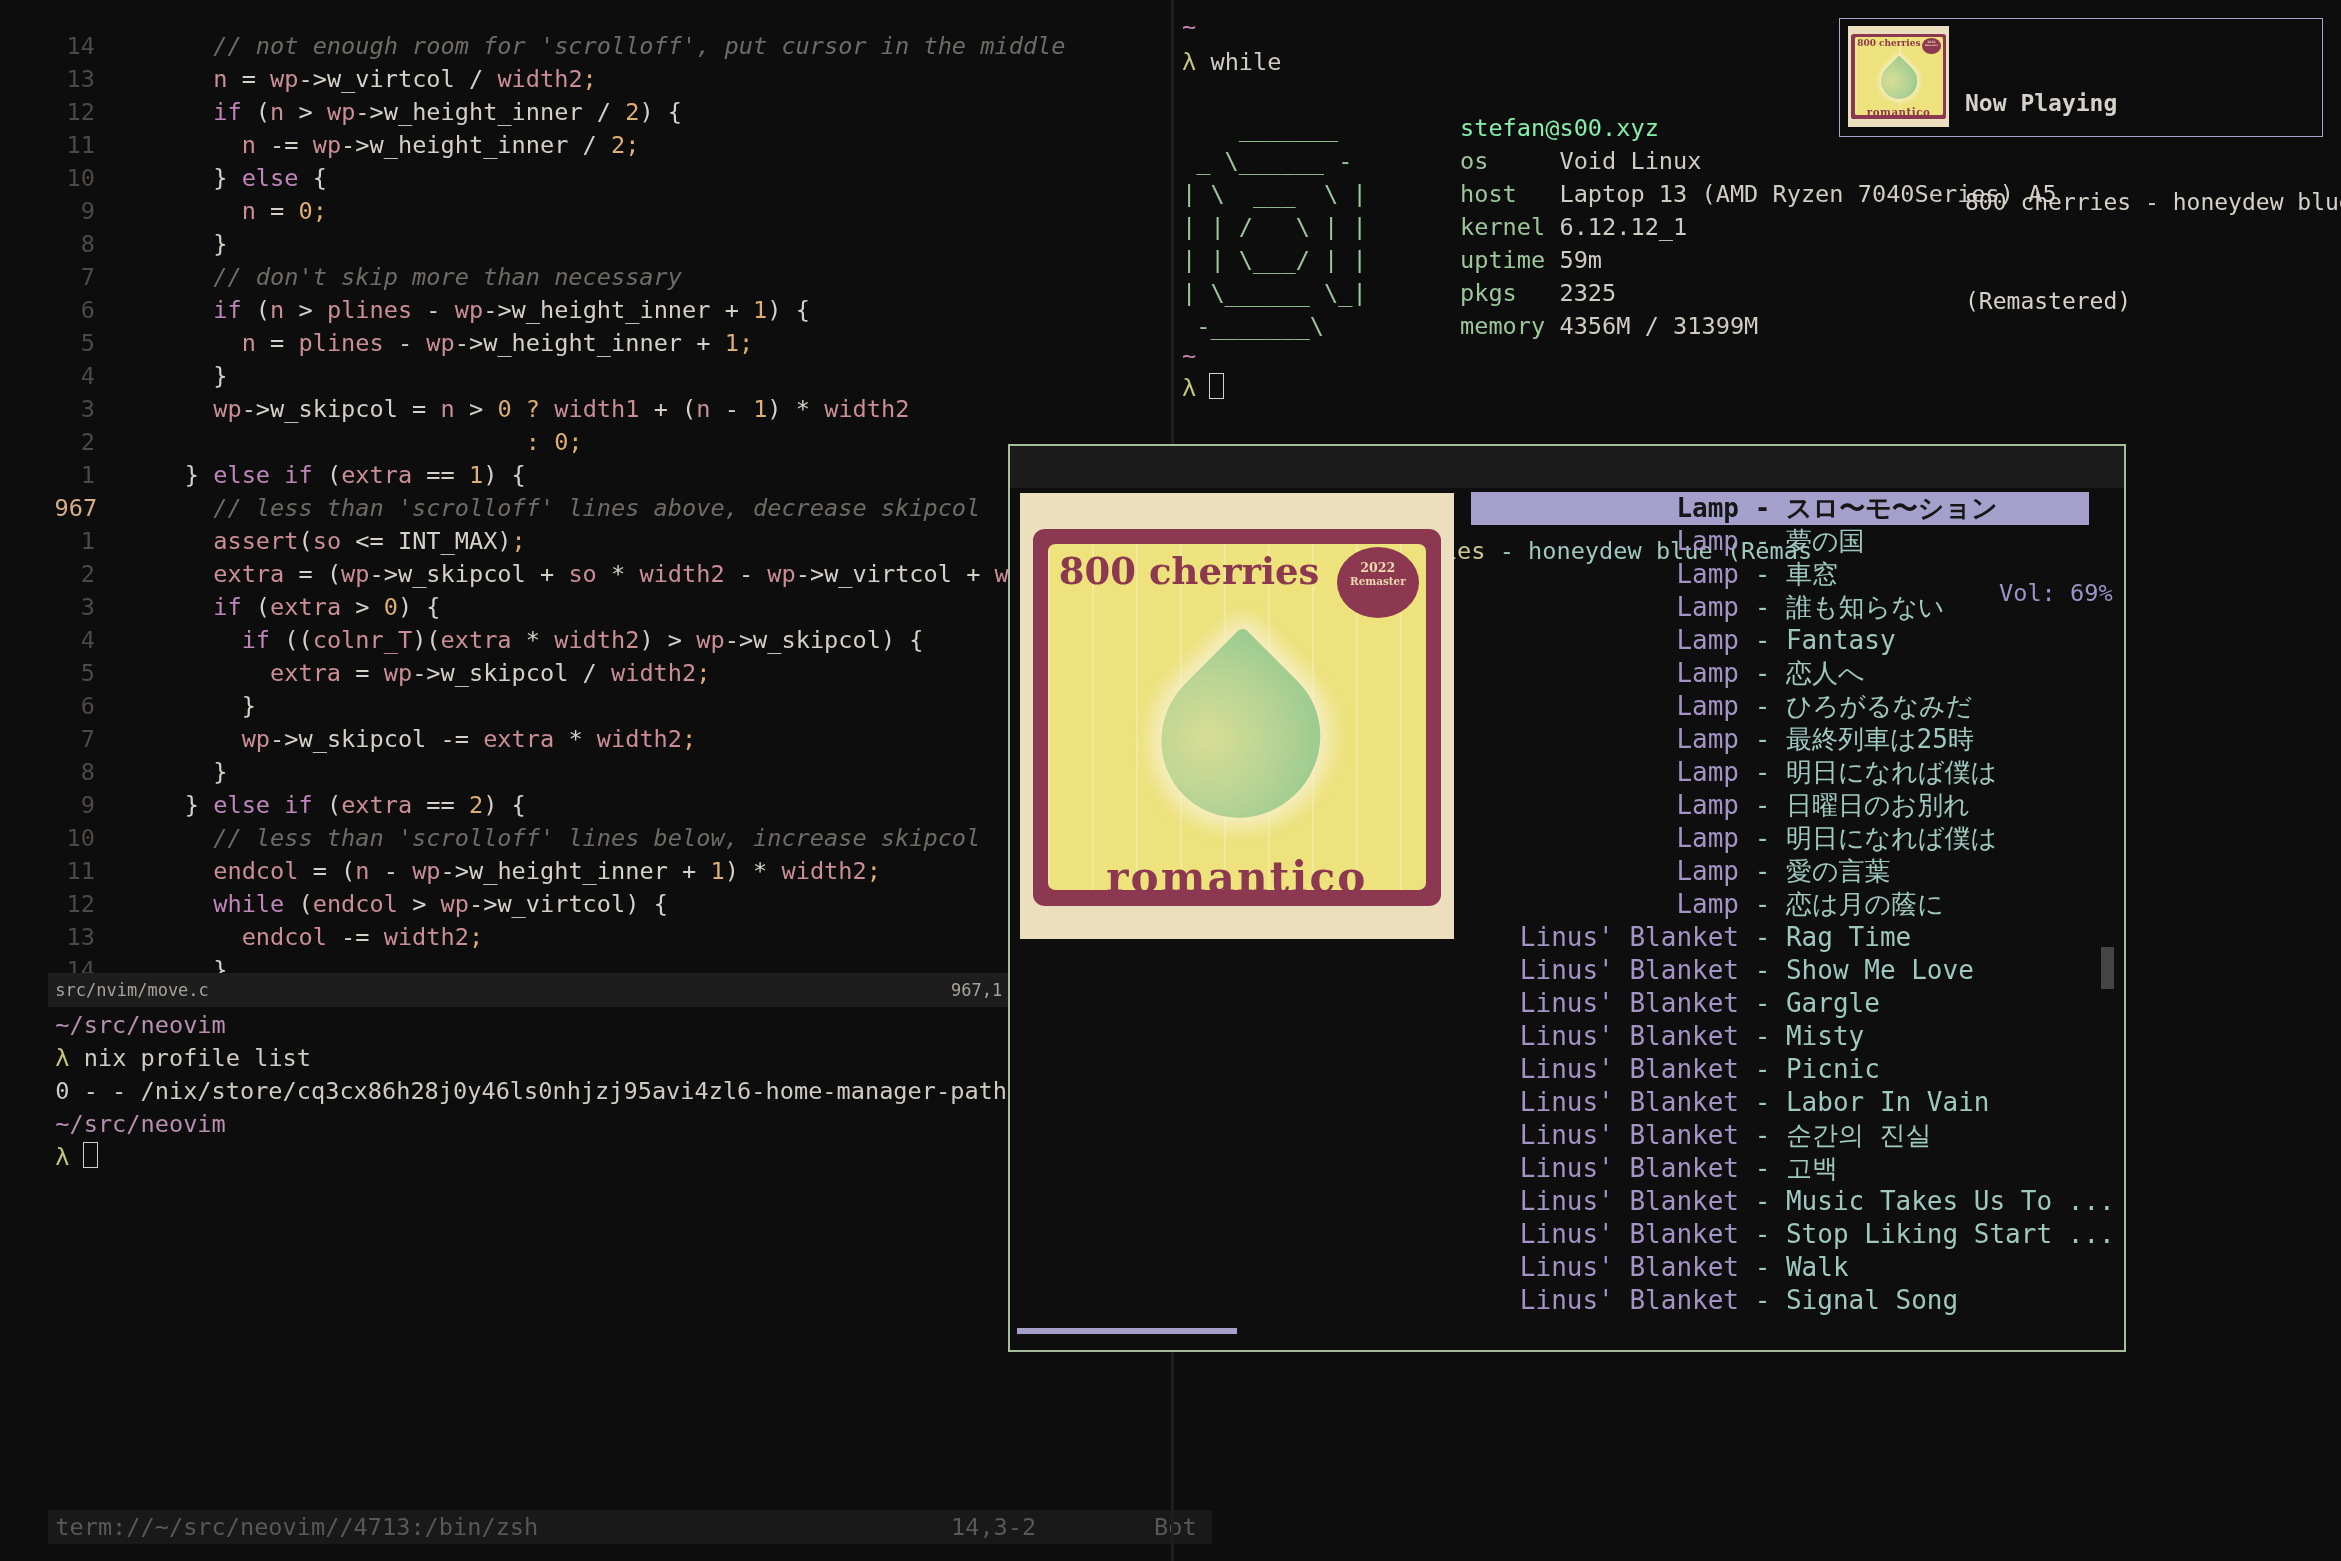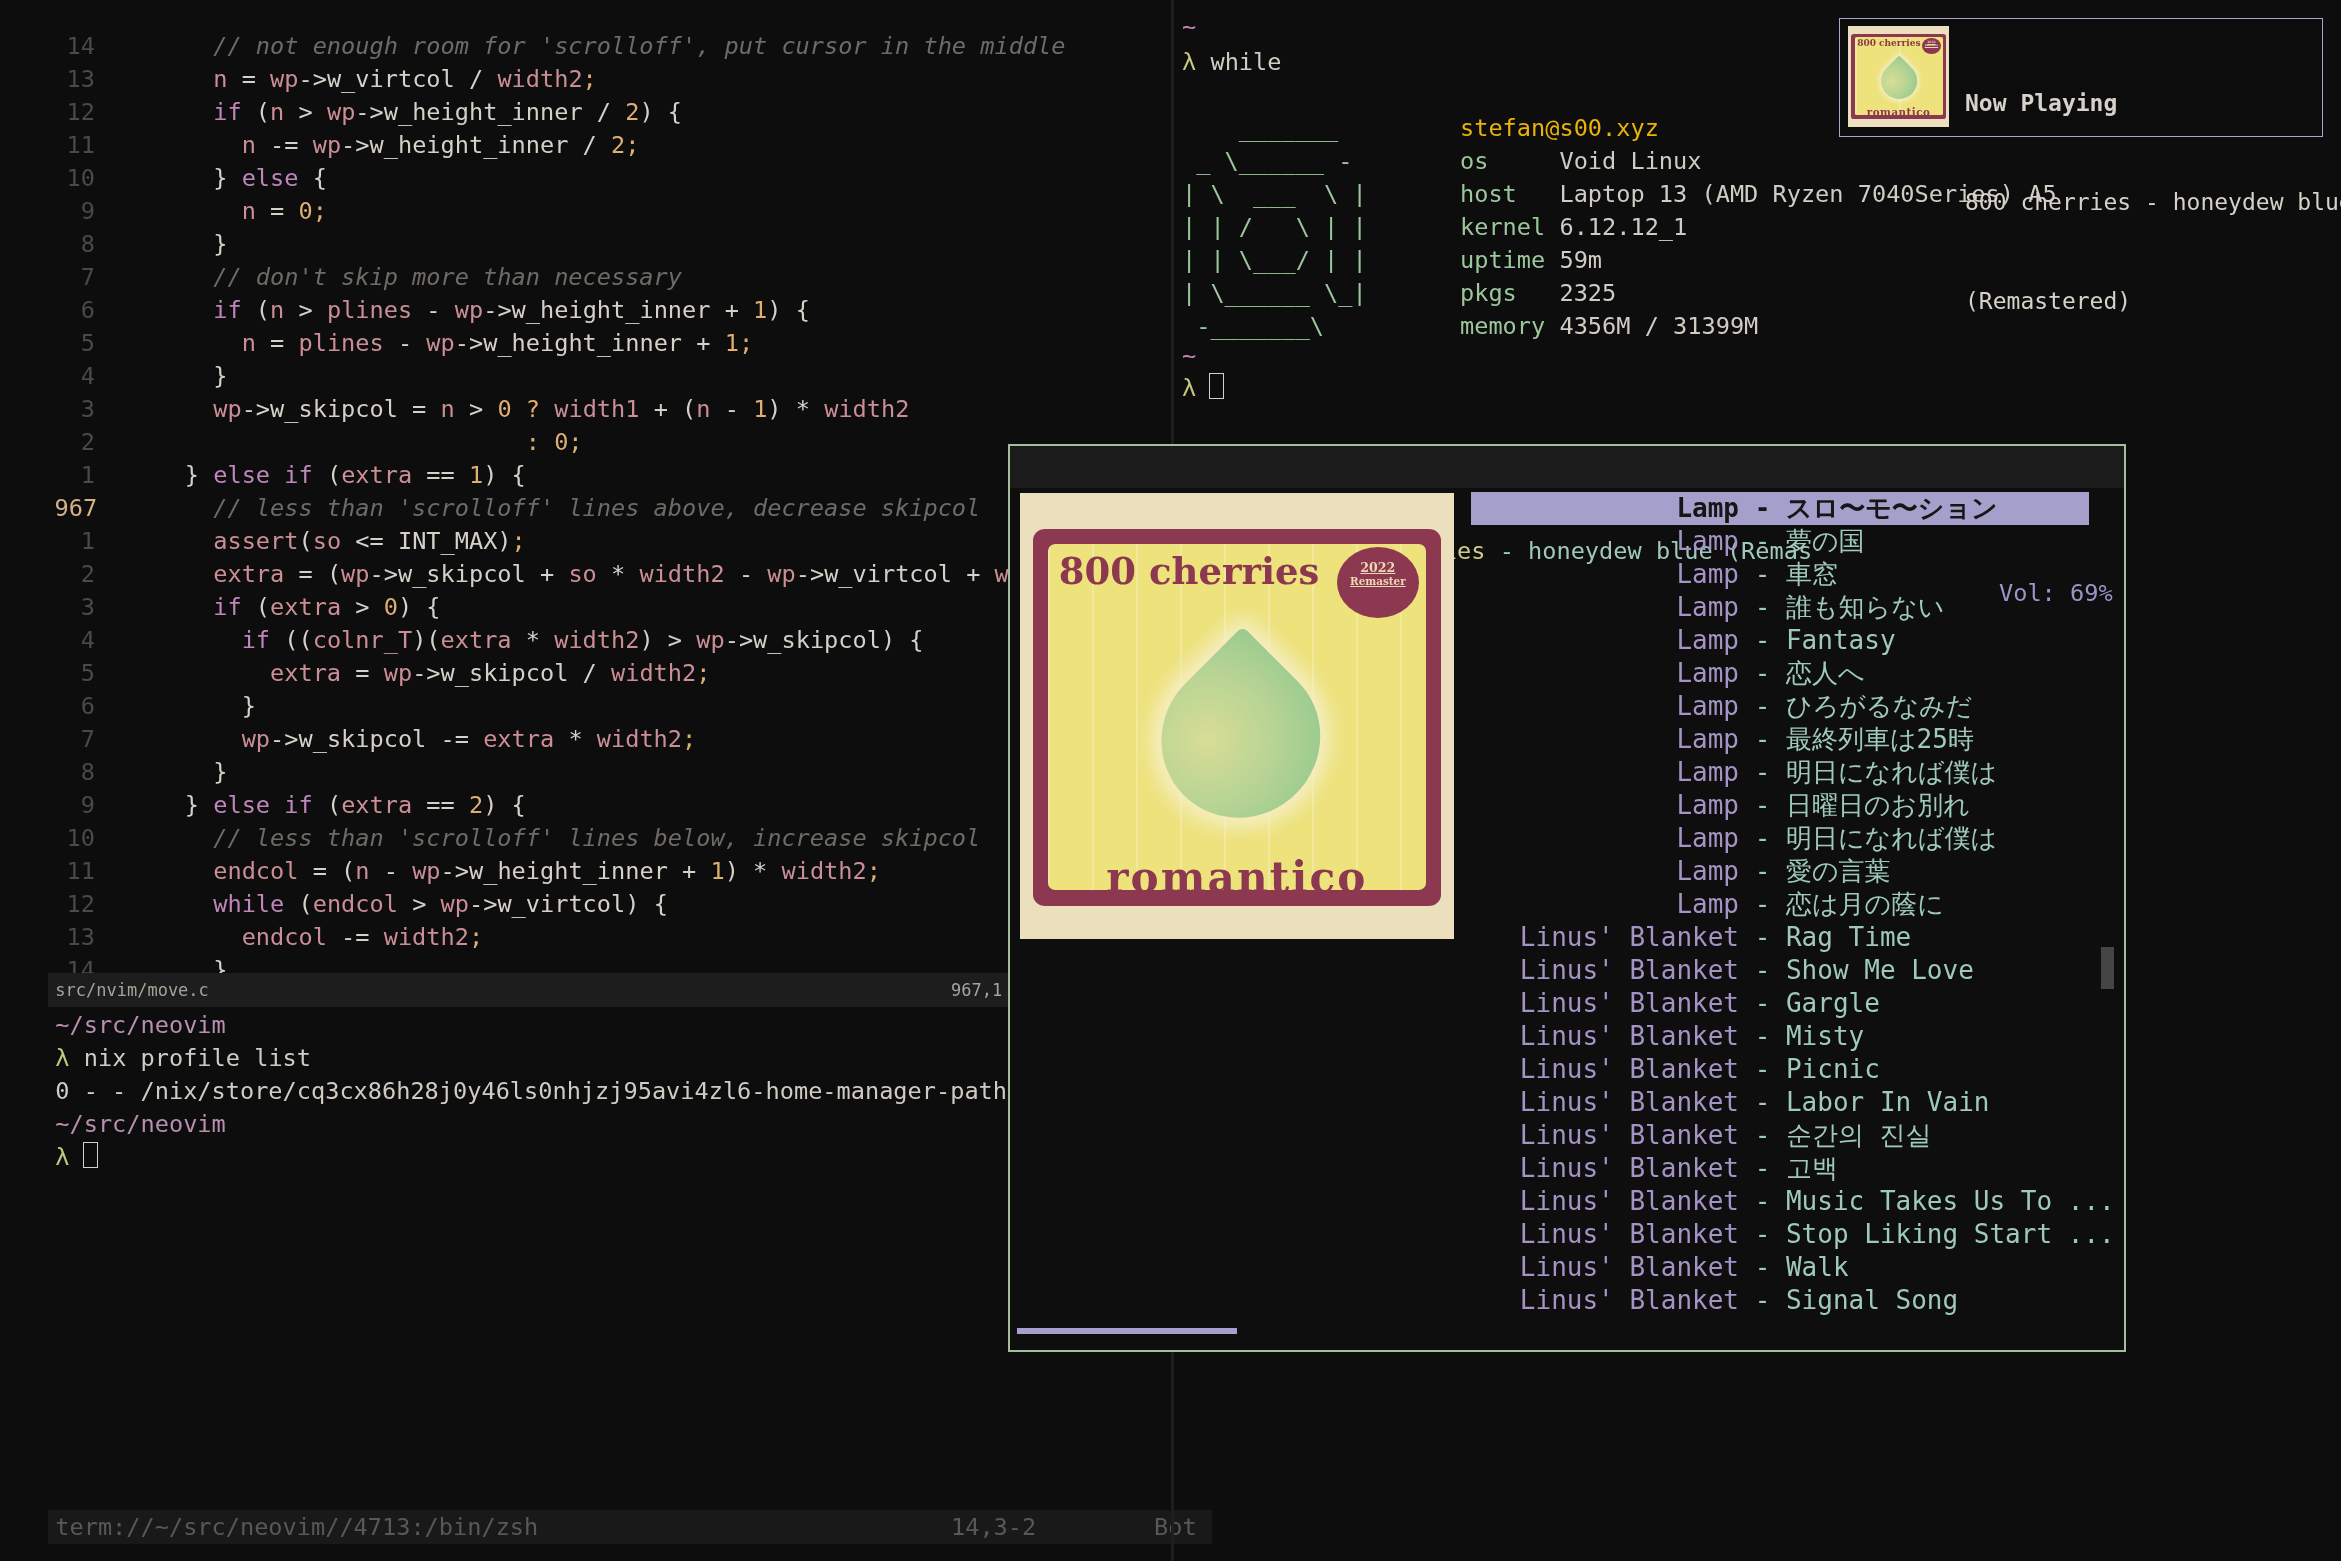--- a/index.html
+++ b/index.html
@@ -32,33 +32,33 @@
       font-size:23.6px;line-height:34px;color:#585858;}
   .bottom-bar .bfile{position:absolute;left:7.3px;}
   .bottom-bar .bpos{position:absolute;left:903px;}
   .bottom-bar .bscroll{position:absolute;left:1106px;}
   .pane-divider{position:absolute;left:1171px;top:0;width:3.3px;height:1561px;background:#1e1e1e;}
   
   .rp{position:absolute;font-size:23.6px;line-height:33px;white-space:pre;}
   .tilde{color:#c583b2;}
   .pf-art{color:#9cc69b;}
   .pf-info .pf-row{height:33px;line-height:33px;}
-  .pf-title{color:#eab308;}
+  .pf-title{color:#86efac;}
   .pf-label{color:#9cc69b;}
   .pf-value{color:#d0ccc4;}
   
   .cover{position:absolute;background:#ecdfbe;font-size:var(--u);
       font-family:"DejaVu Serif",serif;overflow:hidden;}
   .cover .frame{position:absolute;left:3%;right:3%;top:8%;bottom:7.5%;background:#8c3850;border-radius:3%;}
   .cover .inner{position:absolute;left:6.5%;right:6.5%;top:11.5%;bottom:11%;background:#ede27b;
       border-radius:2%;
       background-image:repeating-linear-gradient(90deg,rgba(255,255,255,.25) 0 1.6px,transparent 1.6px 44px);}
   .cover .t800{position:absolute;left:9%;top:12.5%;color:#8c3850;font-weight:bold;font-size:1em;}
   .cover .badge{position:absolute;right:8%;top:12%;width:19%;height:16%;background:#8c3850;
-      border-radius:50%;text-align:center;color:#ecd9b0;font-weight:bold;text-decoration:underline;}
+      border-radius:50%;text-align:center;color:#ecd9b0;font-weight:bold;}
   .cover .badge .b1{display:block;font-size:.34em;margin-top:16%;line-height:1.2;}
   .cover .badge .b2{display:block;font-size:.28em;line-height:1.2;}
   .cover .drop{position:absolute;left:33%;top:37%;width:36%;height:36%;
       border-radius:4% 50% 50% 50%;transform:rotate(45deg);
       background:radial-gradient(circle at 35% 65%,#d8dd95 0%,#b8d494 45%,#9ccb90 78%,#95c78e 100%);
       box-shadow:0 0 .55em .28em rgba(246,240,205,.9);}
   .cover .troman{position:absolute;left:0;right:0;bottom:8.3%;text-align:center;color:#8c3850;
       font-weight:bold;font-size:1.14em;letter-spacing:.05em;}
   
   .notif{position:absolute;left:1839px;top:18px;width:484px;height:119px;box-sizing:border-box;

